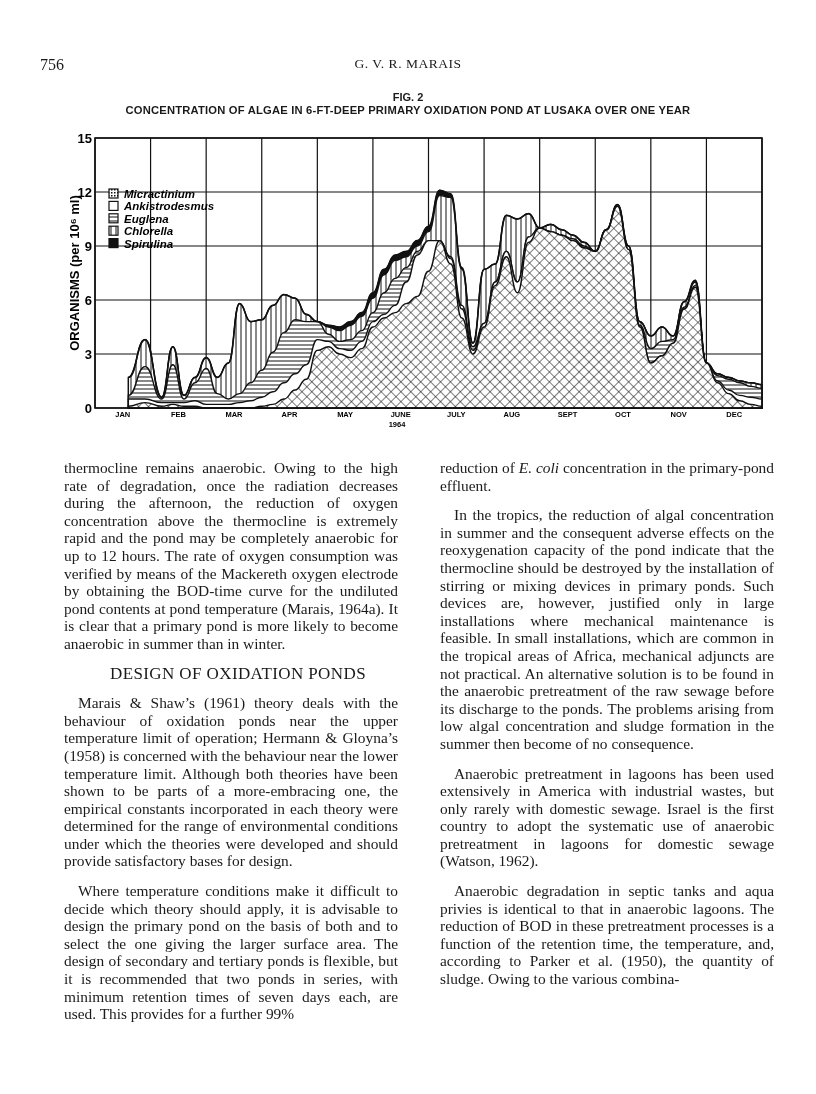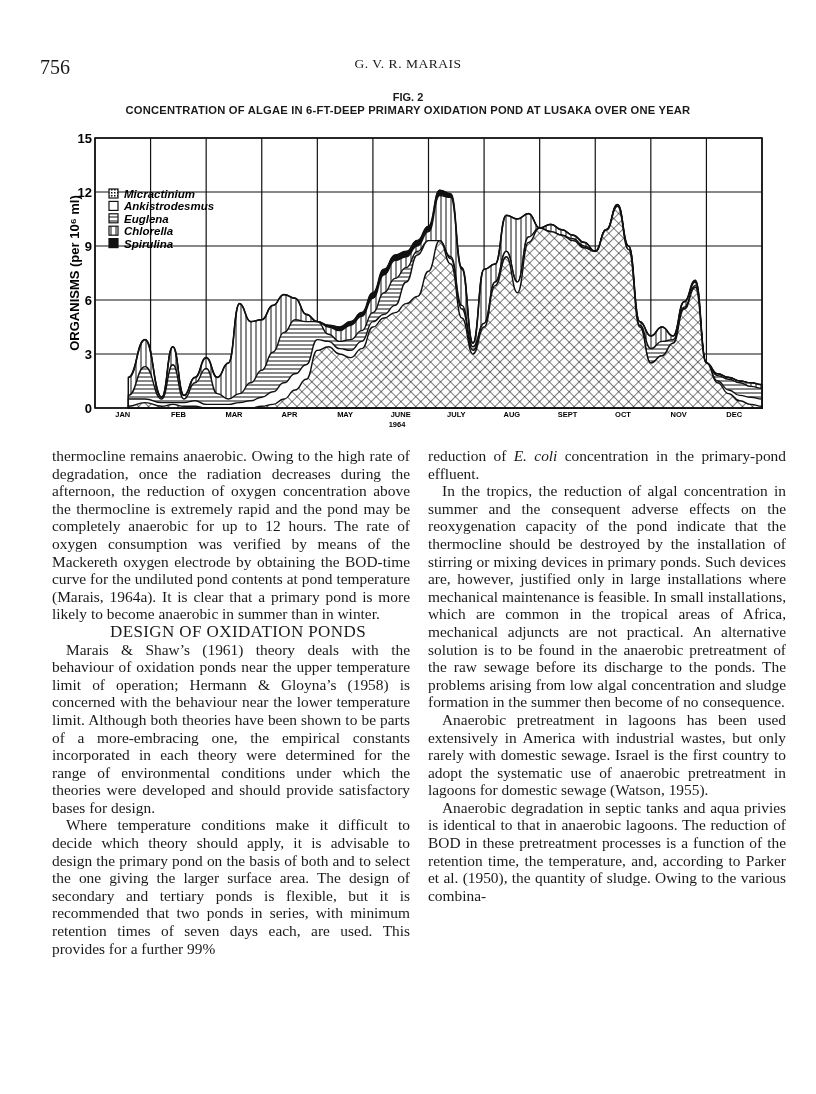--- a/index.html
+++ b/index.html
@@ -1,23 +1,23 @@
 <!DOCTYPE html>
 <html><head>
 <meta charset="utf-8">
 <style>
   html, body { margin: 0; padding: 0; background: #ffffff; }
   body { width: 816px; height: 1094px; position: relative; overflow: hidden; color: #1a1a1a; }
-  .page-num { position: absolute; left: 40px; top: 56px; font-family: "Liberation Serif", serif; font-size: 20px; }
+  .page-num { position: absolute; left: 40px; top: 56px; font-family: "Liberation Serif", serif; font-size: 16px; }
   .running-head { position: absolute; left: 0; width: 816px; top: 56px; text-align: center; font-family: "Liberation Serif", serif; font-size: 13.5px; letter-spacing: 0.5px; }
   .fig-num { position: absolute; left: 0; width: 816px; top: 91px; text-align: center; font-family: "Liberation Sans", sans-serif; font-weight: bold; font-size: 11px; }
   .fig-title { position: absolute; left: 0; width: 816px; top: 104px; text-align: center; font-family: "Liberation Sans", sans-serif; font-weight: bold; font-size: 11.2px; letter-spacing: 0.2px; }
   svg#chart { position: absolute; left: 0; top: 120px; }
   .col { position: absolute; width: 358px; font-family: "Liberation Serif", serif; font-size: 15.4px; line-height: 17.6px; text-align: justify; }
-  .col p { margin: 0; text-indent: 14px; }
+  .col p { margin: 12px; text-indent: 14px; }
   .col p.noindent { text-indent: 0; }
   .col-left { left: 52px; top: 447px; }
   .col-right { left: 428px; top: 447px; }
   .sec-head { text-align: center; font-size: 17px; letter-spacing: 0.4px; margin: 14px 0 8px 0; text-indent: 0; }
   .sub-head { font-style: italic; margin: 4px 0 6px 0; font-size: 15.4px; }
   .legend-text { font-family: "Liberation Sans", sans-serif; font-style: italic; font-size: 11.5px; }
   .axis-text { font-family: "Liberation Sans", sans-serif; font-size: 13px; }
   .month-text { font-family: "Liberation Sans", sans-serif; font-weight: bold; font-size: 7.5px; }
 </style>
 </head>
@@ -131,15 +131,15 @@
 <div class="col col-left">
   <p class="noindent">thermocline remains anaerobic.  Owing to the high rate of degradation, once the radiation decreases during the afternoon, the reduction of oxygen concentration above the thermocline is extremely rapid and the pond may be completely anaerobic for up to 12 hours.  The rate of oxygen consumption was verified by means of the Mackereth oxygen electrode by obtaining the BOD-time curve for the undiluted pond contents at pond temperature (Marais, 1964a). It is clear that a primary pond is more likely to become anaerobic in summer than in winter.</p>
   <p class="sec-head">DESIGN OF OXIDATION PONDS</p>
   <p>Marais &amp; Shaw’s (1961) theory deals with the behaviour of oxidation ponds near the upper temperature limit of operation; Hermann &amp; Gloyna’s (1958) is concerned with the behaviour near the lower temperature limit.  Although both theories have been shown to be parts of a more-embracing one, the empirical constants incorporated in each theory were determined for the range of environmental conditions under which the theories were developed and should provide satisfactory bases for design.</p>
   <p>Where temperature conditions make it difficult to decide which theory should apply, it is advisable to design the primary pond on the basis of both and to select the one giving the larger surface area. The design of secondary and tertiary ponds is flexible, but it is recommended that two ponds in series, with minimum retention times of seven days each, are used.  This provides for a further 99%</p>
 </div>
 
 <div class="col col-right">
   <p class="noindent"><span>reduction of </span><i>E. coli</i><span> concentration in the primary-pond effluent.</span></p>
   <p>In the tropics, the reduction of algal concentration in summer and the consequent adverse effects on the reoxygenation capacity of the pond indicate that the thermocline should be destroyed by the installation of stirring or mixing devices in primary ponds.  Such devices are, however, justified only in large installations where mechanical maintenance is feasible.  In small installations, which are common in the tropical areas of Africa, mechanical adjuncts are not practical.  An alternative solution is to be found in the anaerobic pretreatment of the raw sewage before its discharge to the ponds.  The problems arising from low algal concentration and sludge formation in the summer then become of no consequence.</p>
-  <p>Anaerobic pretreatment in lagoons has been used extensively in America with industrial wastes, but only rarely with domestic sewage.  Israel is the first country to adopt the systematic use of anaerobic pretreatment in lagoons for domestic sewage (Watson, 1955).</p>
+  <p>Anaerobic pretreatment in lagoons has been used extensively in America with industrial wastes, but only rarely with domestic sewage.  Israel is the first country to adopt the systematic use of anaerobic pretreatment in lagoons for domestic sewage (Watson, 1962).</p>
   <p>Anaerobic degradation in septic tanks and aqua privies is identical to that in anaerobic lagoons. The reduction of BOD in these pretreatment processes is a function of the retention time, the temperature, and, according to Parker et al. (1950), the quantity of sludge.  Owing to the various combina-</p>
 </div>
 
 </body></html>

